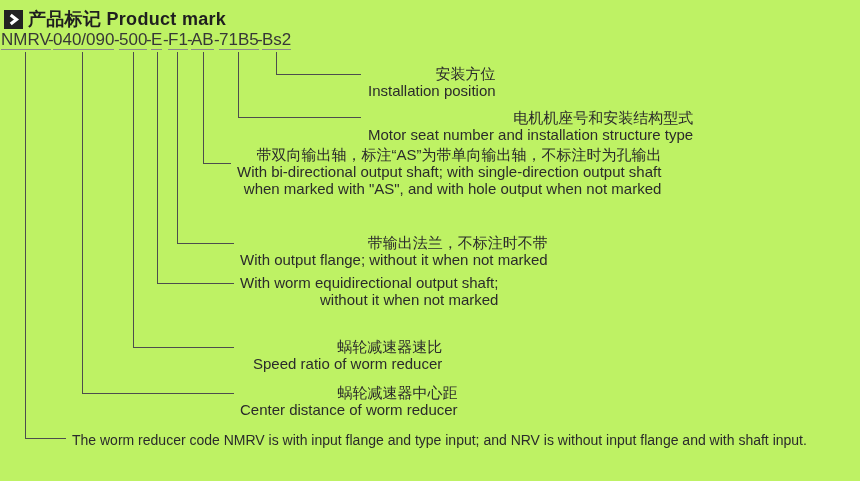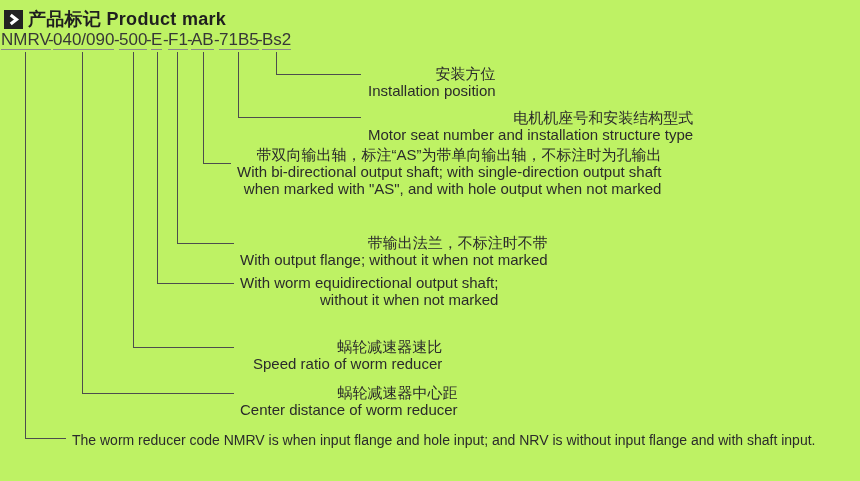--- a/index.html
+++ b/index.html
@@ -157,16 +157,16 @@
   </div>
   <div class="label l6">
     <div class="zh">蜗轮减速器速比</div>
     <div class="en">Speed ratio of worm reducer</div>
   </div>
   <div class="label l7">
     <div class="zh">蜗轮减速器中心距</div>
     <div class="en">Center distance of worm reducer</div>
   </div>
   <div class="label l8">
-    <div class="en">The worm reducer code NMRV is when input flange and hole input; and NRV is without input flange and with shaft input.</div>
+    <div class="en">The worm reducer code NMRV is with input flange and type input; and NRV is without input flange and with shaft input.</div>
   </div>
 
 </div>
 
 </body></html>

